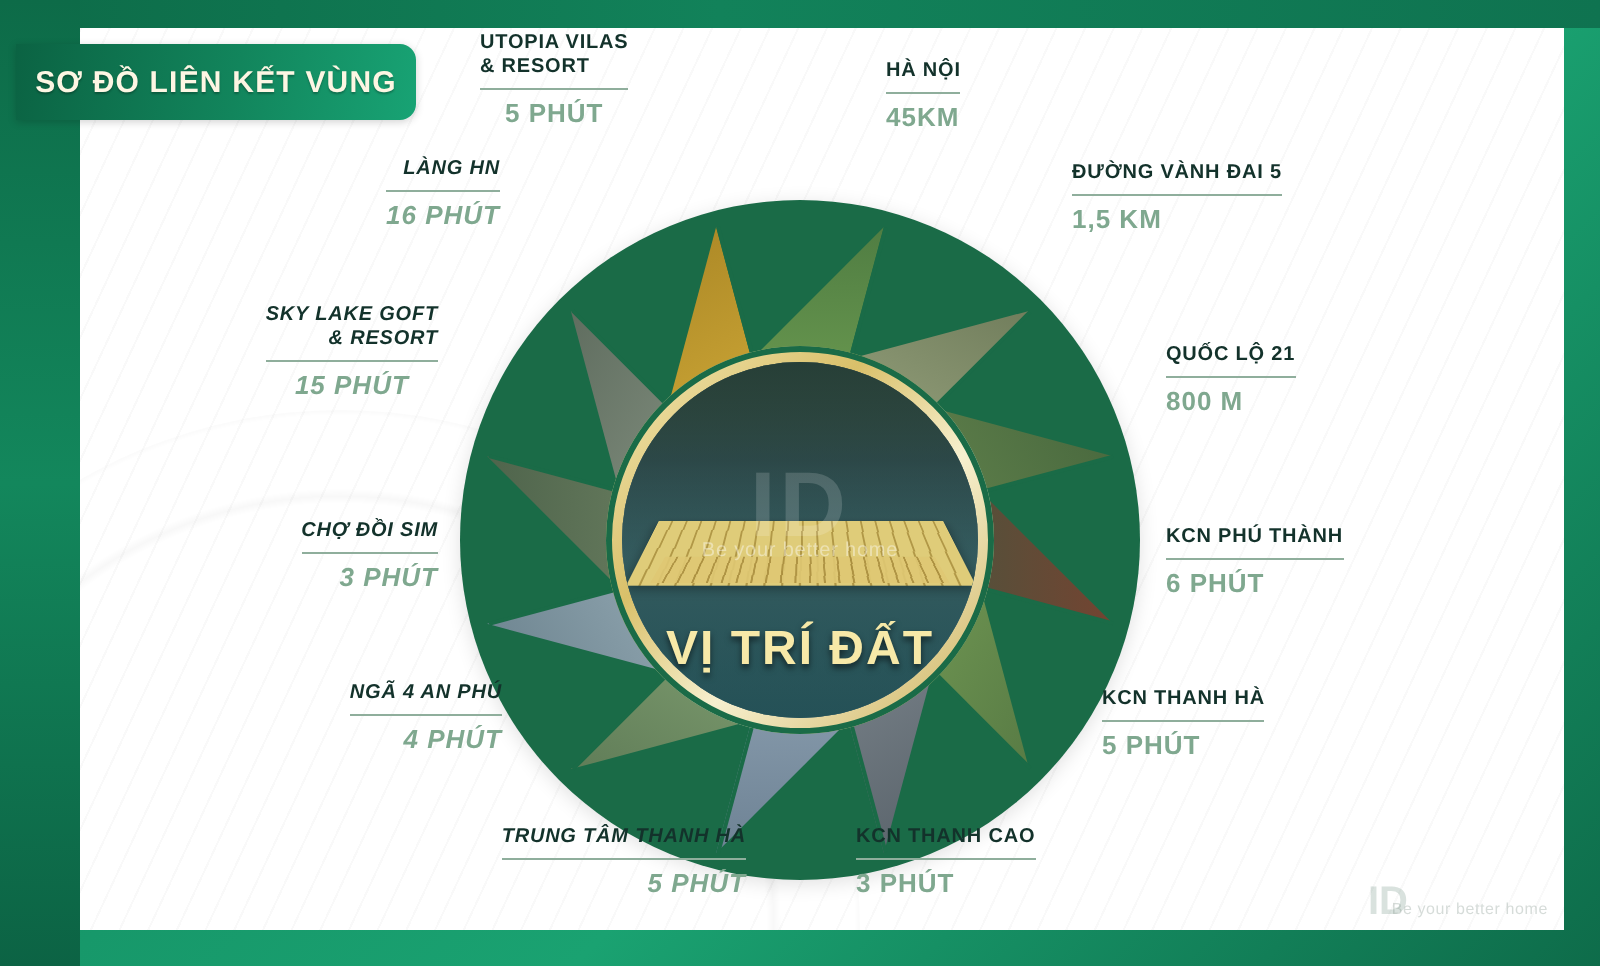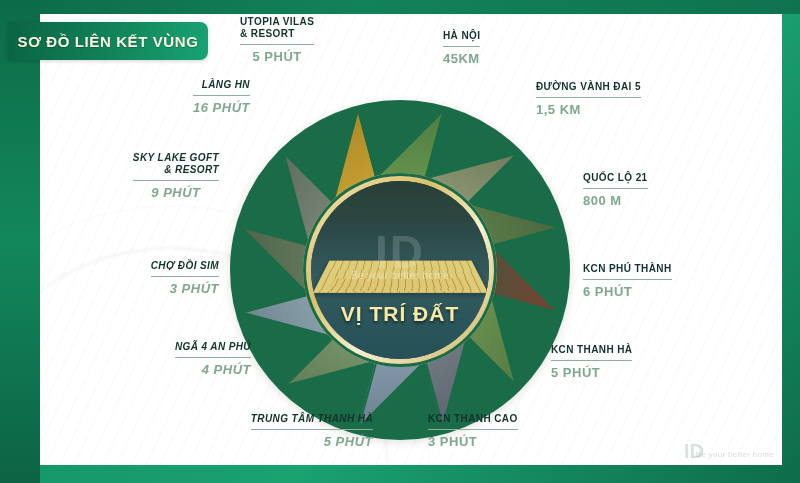--- a/index.html
+++ b/index.html
@@ -128,22 +128,22 @@
     text-align:center;color:rgba(255,255,255,.42);
     font-size:10px;letter-spacing:.4px;
   }
   .hub-wm-logo{
     position:absolute;left:50%;top:40%;transform:translate(-50%,-50%);
     font-size:46px;font-weight:700;color:rgba(255,255,255,.16);
     letter-spacing:2px;white-space:nowrap;
   }
   .hub-label{
     position:relative;z-index:3;
-    color:#f7e9a8;font-size:21px;font-weight:700;letter-spacing:1px;
-    margin-bottom:33px;
+    color:#f7e9a8;font-size:24px;font-weight:700;letter-spacing:1px;
+    margin-bottom:20px;
     text-shadow:0 2px 3px rgba(0,0,0,.55);
     white-space:nowrap;
   }
 
   
   .label{
     position:absolute;
   }
   .label .ttl{
     color:#13322b;font-size:10px;font-weight:700;letter-spacing:.4px;
@@ -307,21 +307,21 @@
     <div class="rule"></div>
     <div class="val">3 PHÚT</div>
   </div>
 
   <div class="label ar" style="right:581px;top:152px;margin-left:10px;">
     <div class="ttl">
       <div>SKY LAKE GOFT</div>
       <div>&amp; RESORT</div>
     </div>
     <div class="rule"></div>
-    <div class="val" style="text-align:center;">9 PHÚT</div>
+    <div class="val" style="text-align:center;">15 PHÚT</div>
   </div>
 
   <div class="label ar" style="right:550px;top:79px;">
     <div class="ttl">LÀNG HN</div>
     <div class="rule"></div>
     <div class="val">16 PHÚT</div>
   </div>
 
   <div class="wm-corner-logo">ID</div>
   <div class="wm-corner">Be your better home</div>

